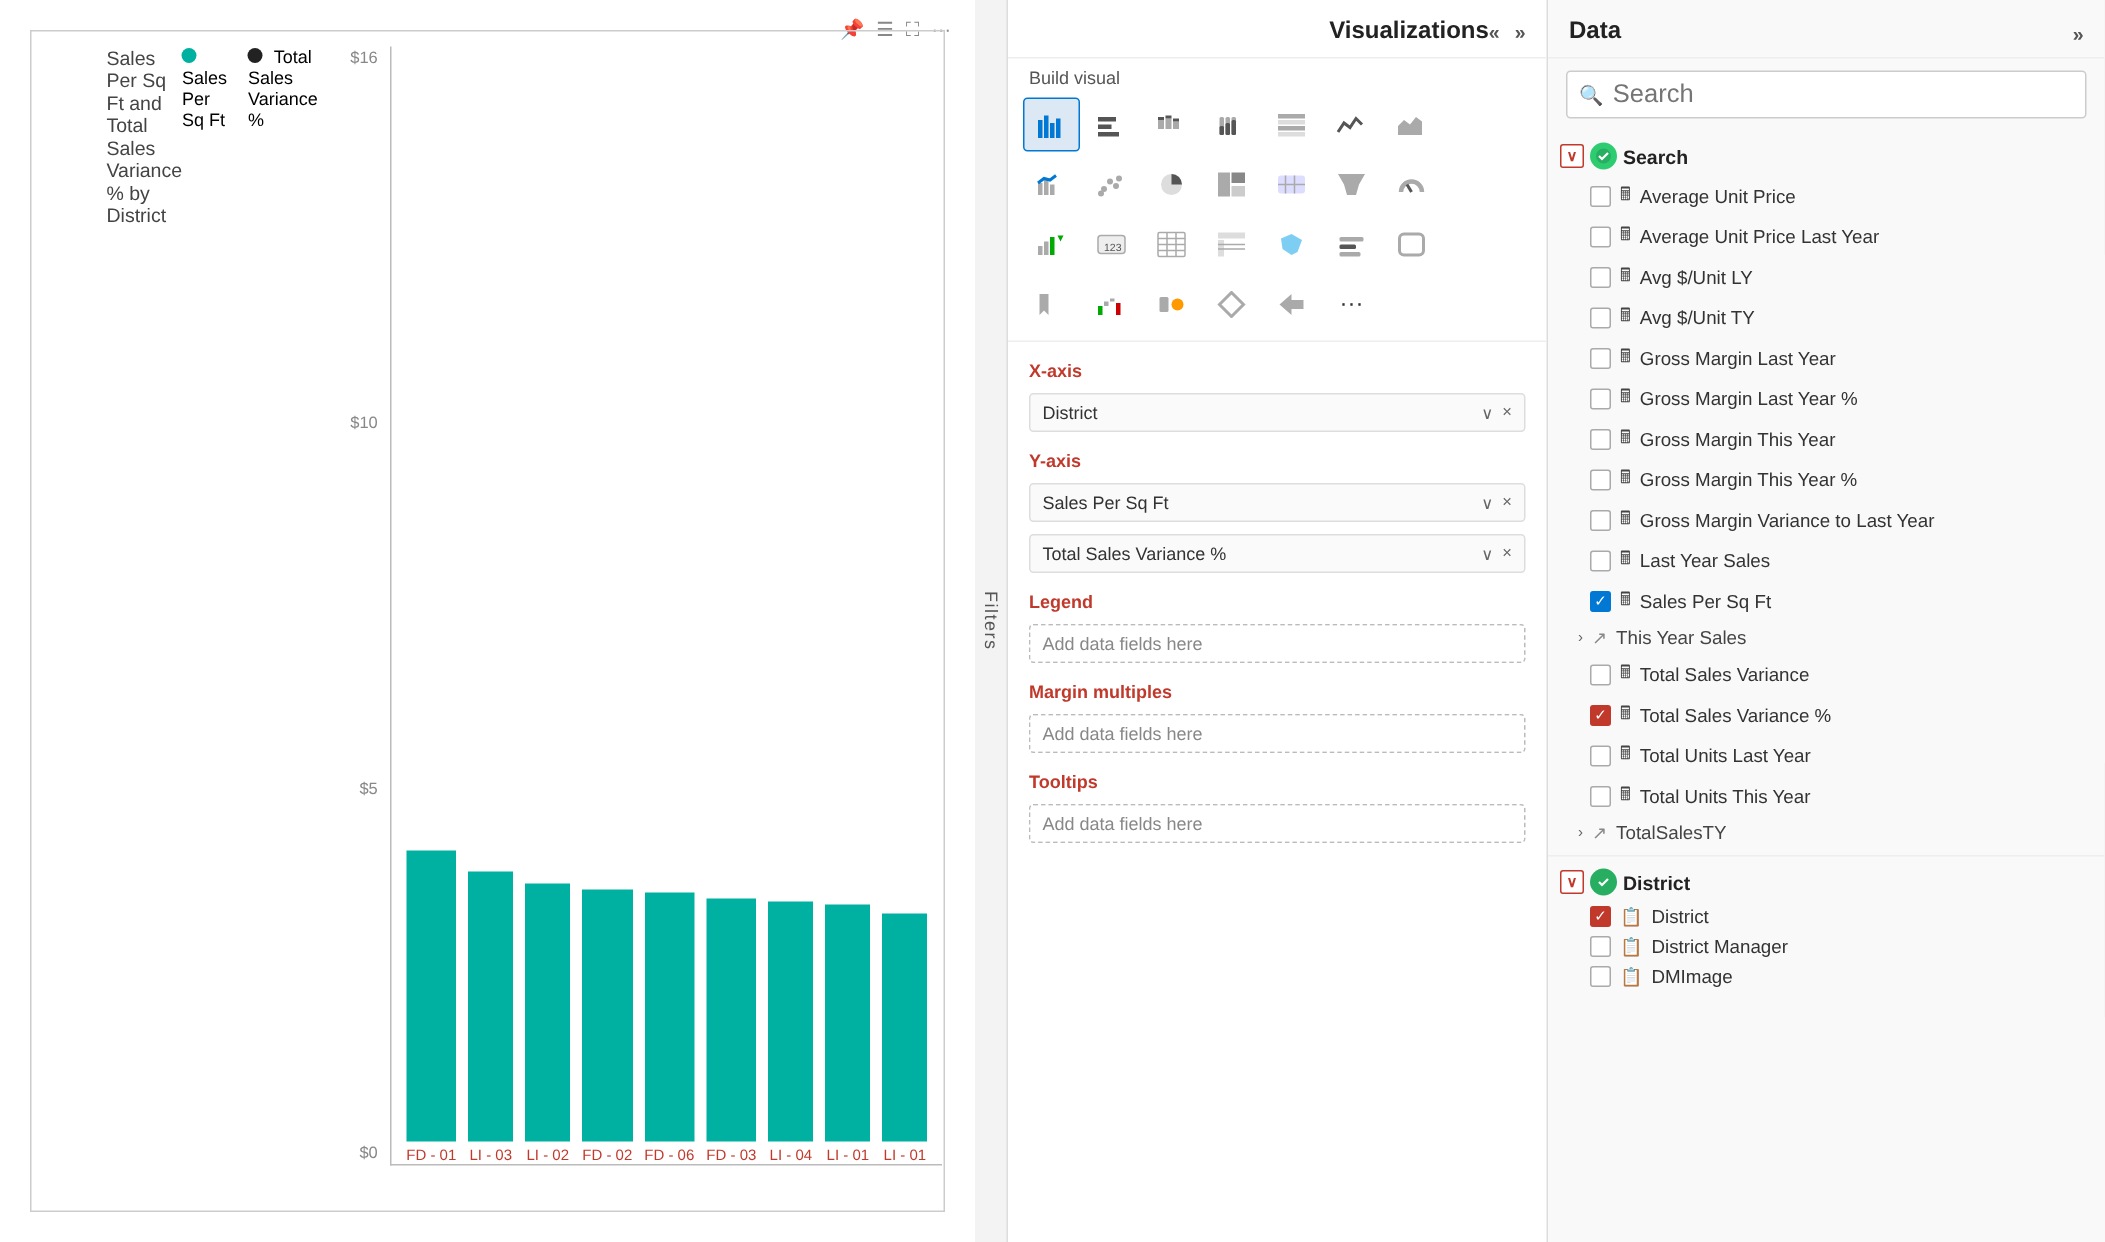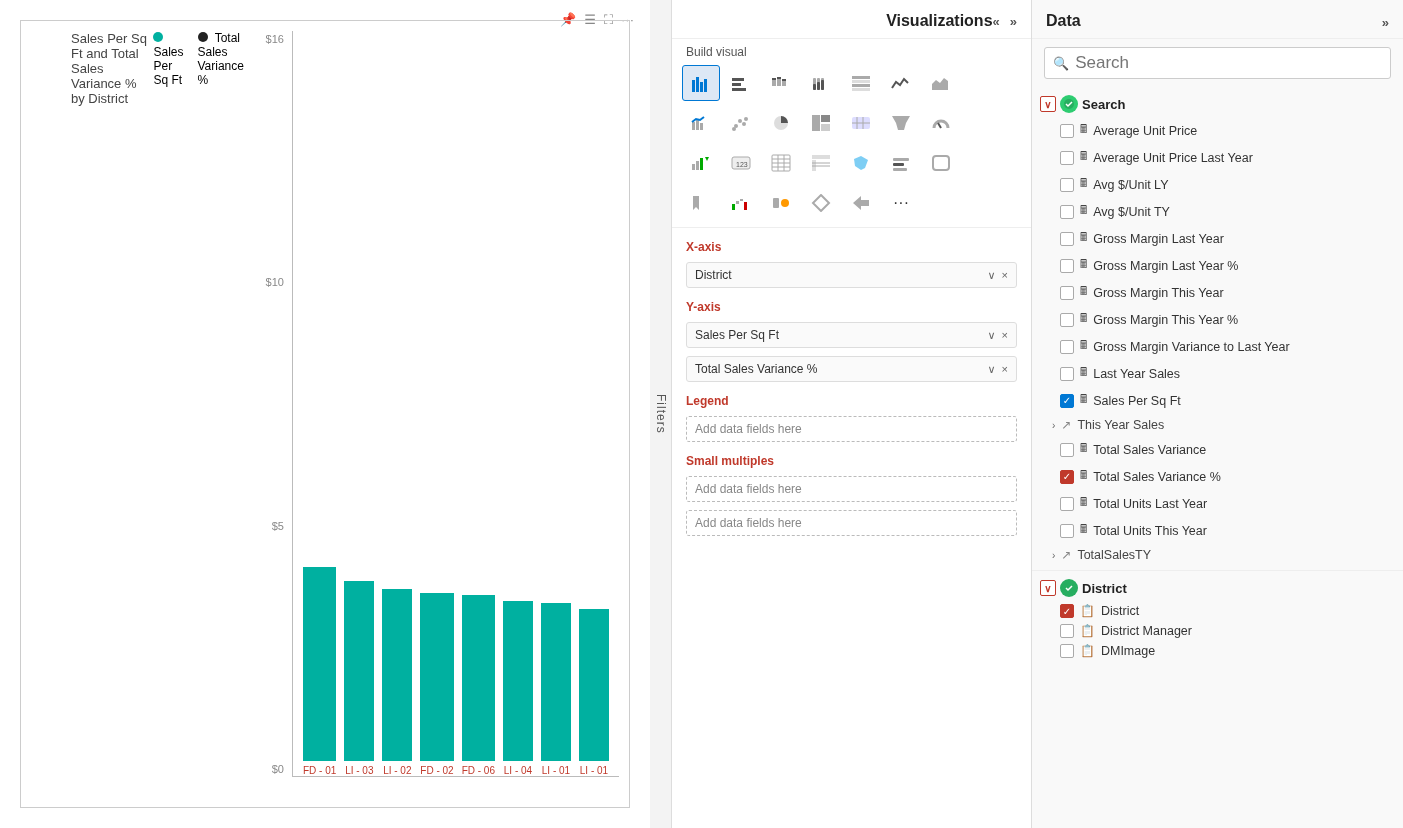--- a/index.html
+++ b/index.html
@@ -350,20 +350,24 @@
           </div>
           <div class="bar-group">
             <div class="bar" style="height: 168px;"></div>
             <div class="bar-label">FD - 02</div>
           </div>
           <div class="bar-group">
             <div class="bar" style="height: 166px;"></div>
             <div class="bar-label">FD - 06</div>
           </div>
           <div class="bar-group">
+            <div class="bar" style="height: 162px;"></div>
+            <div class="bar-label">FD - 03</div>
+          </div>
+          <div class="bar-group">
             <div class="bar" style="height: 160px;"></div>
             <div class="bar-label">LI - 04</div>
           </div>
           <div class="bar-group">
             <div class="bar" style="height: 158px;"></div>
             <div class="bar-label">LI - 01</div>
           </div>
           <div class="bar-group">
             <div class="bar" style="height: 152px;"></div>
             <div class="bar-label">LI - 01</div>
@@ -602,25 +606,26 @@
       <span style="cursor:pointer;">∨</span>
       <span style="cursor:pointer;">×</span>
     </div>
   </div>
 
   <div class="section-label">Legend</div>
   <div class="field-box dashed">
     <span>Add data fields here</span>
   </div>
 
-  <div class="section-label">Small multiples</div>
+  <div class="section-label">Margin multiples</div>
   <div class="field-box dashed">
     <span>Add data fields here</span>
   </div>
 
+  <div class="section-label">Tooltips</div>
   <div class="field-box dashed">
     <span>Add data fields here</span>
   </div>
 </div>
 
 <div class="data-panel">
   <div class="data-panel-header">
     <span>Data</span>
     <span style="cursor:pointer;font-size:13px;color:#555;">»</span>
   </div>

